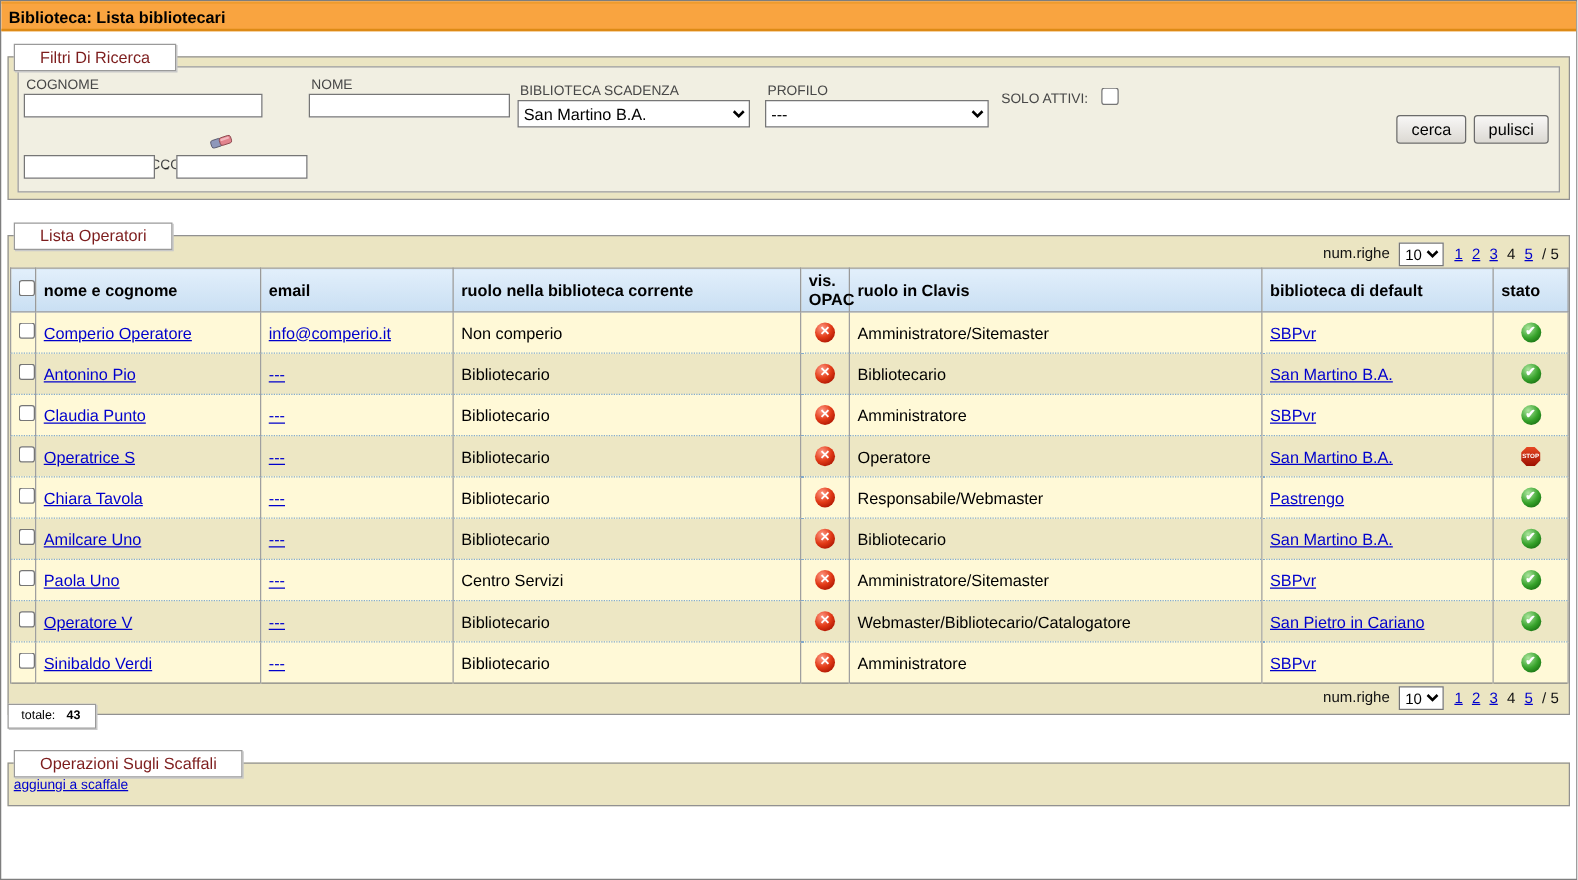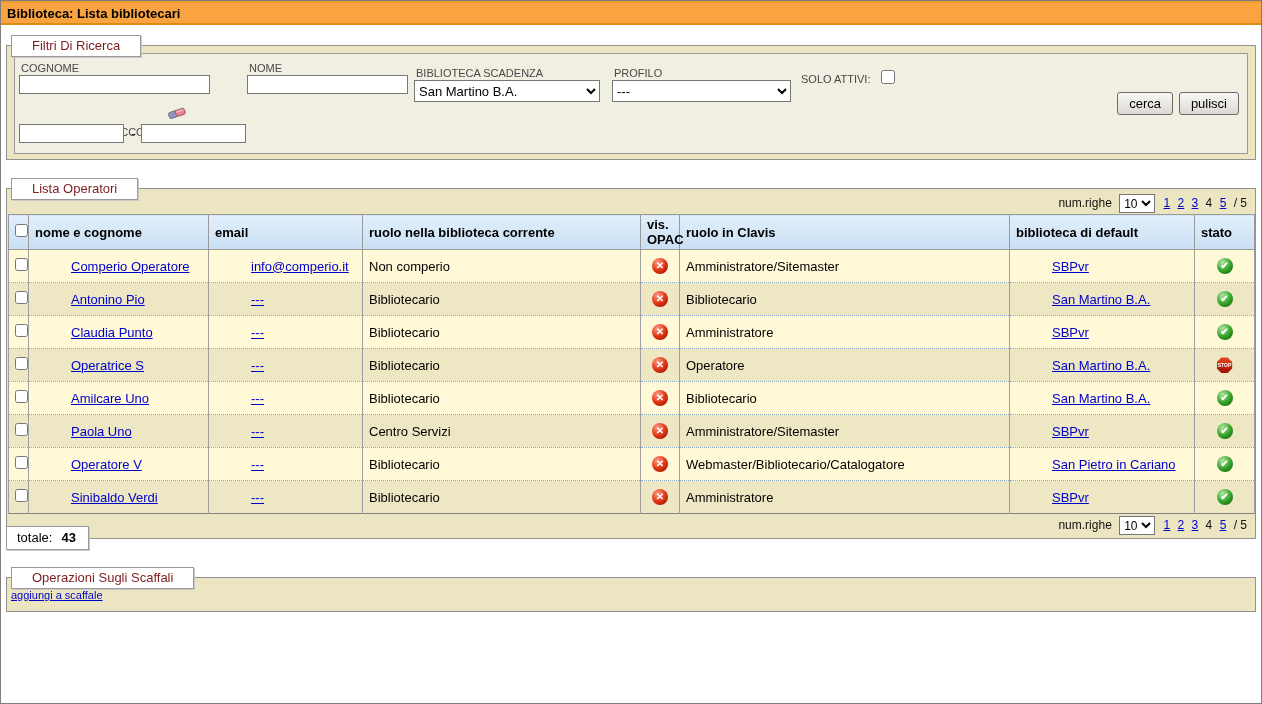--- a/index.html
+++ b/index.html
@@ -106,21 +106,21 @@
     border-left:1px solid #9f9f9f; border-right:1px solid #9f9f9f;
     padding:2px 4px 2px 6px; height:33px; color:#000;
     overflow:hidden; white-space:nowrap;
   }
   table.ops tbody tr + tr td { border-top:1px dotted #84AACB; }
   table.ops tbody tr:nth-child(odd)  { background:#FFF9D7; }
   table.ops tbody tr:nth-child(even) { background:#EDE7C4; }
   .c-check, .th-check { text-align:center; }
   .c-opac, .th-opac, .c-stato { text-align:center; }
   table.ops td.c-opac, table.ops td.c-stato { padding:2px; }
-  table.ops a { color:#0000CC; text-decoration:underline; cursor:pointer;margin-left:36px; }
+  table.ops a { color:#0000CC; text-decoration:underline; cursor:pointer; }
 
   
   .status-icon { display:inline-block; width:16px; height:16px; position:relative; vertical-align:middle; }
   .ic-x-circle {
     border-radius:50%;
     background:radial-gradient(circle at 35% 28%, #ff9a86, #e23a17 48%, #a81200 85%);
   }
   .ic-x-circle::after {
     content:"✕"; position:absolute; left:0; top:0; width:100%;
     color:#fff; font-size:10px; font-weight:bold; line-height:16px; text-align:center;
@@ -138,21 +138,21 @@
     clip-path:polygon(30% 2%,70% 2%,98% 30%,98% 70%,70% 98%,30% 98%,2% 70%,2% 30%);
   }
   .ic-stop-sign::after {
     content:"STOP"; position:absolute; left:0; top:0; width:100%;
     color:#fff; font-size:5px; font-weight:bold; line-height:16px; text-align:center;
   }
 
   .totale-box {
     position:absolute; left:-1px; bottom:-12px;
     background:#fff; border:1px solid #9a9a9a; box-shadow:1px 1px 0 #c8c8c8;
-    padding:3px 12px 4px 10px; font-size:13px; color:#000; z-index:2;
+    padding:3px 12px 4px 10px; font-size:10px; color:#000; z-index:2;
   }
   .totale-value { font-weight:bold; margin-left:9px; }
 
   
   .scaffali-panel { margin-top:38px; height:35px; }
   .shelf-link {
     position:absolute; left:4px; top:11px; font-size:11px;
     color:#0000CC; text-decoration:underline; cursor:pointer;
   }
 </style>
@@ -277,20 +277,30 @@
           <td><a>Operatrice S</a></td>
           <td><a>---</a></td>
           <td>Bibliotecario</td>
           <td class="c-opac"><span class="status-icon ic-x-circle"></span></td>
           <td>Operatore</td>
           <td><a>San Martino B.A.</a></td>
           <td class="c-stato"><span class="status-icon ic-stop-sign"></span></td>
         </tr>
         <tr>
           <td class="c-check"><input type="checkbox" style=""></td>
+          <td><a>Chiara Tavola</a></td>
+          <td><a>---</a></td>
+          <td>Bibliotecario</td>
+          <td class="c-opac"><span class="status-icon ic-x-circle"></span></td>
+          <td>Responsabile/Webmaster</td>
+          <td><a>Pastrengo</a></td>
+          <td class="c-stato"><span class="status-icon ic-check-circle"></span></td>
+        </tr>
+        <tr>
+          <td class="c-check"><input type="checkbox" style=""></td>
           <td><a>Amilcare Uno</a></td>
           <td><a>---</a></td>
           <td>Bibliotecario</td>
           <td class="c-opac"><span class="status-icon ic-x-circle"></span></td>
           <td>Bibliotecario</td>
           <td><a>San Martino B.A.</a></td>
           <td class="c-stato"><span class="status-icon ic-check-circle"></span></td>
         </tr>
         <tr>
           <td class="c-check"><input type="checkbox" style=""></td>

